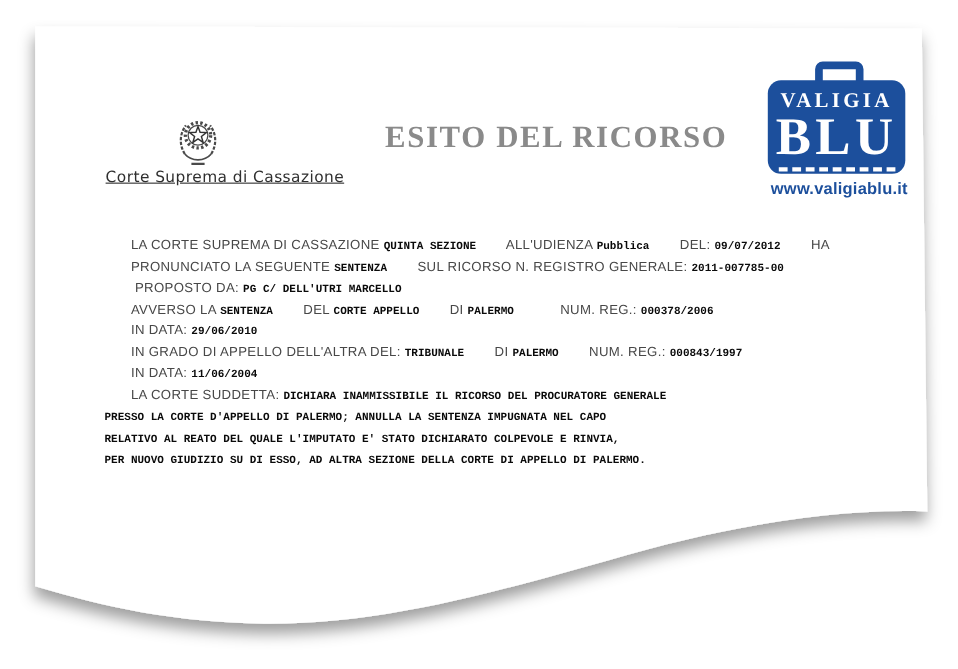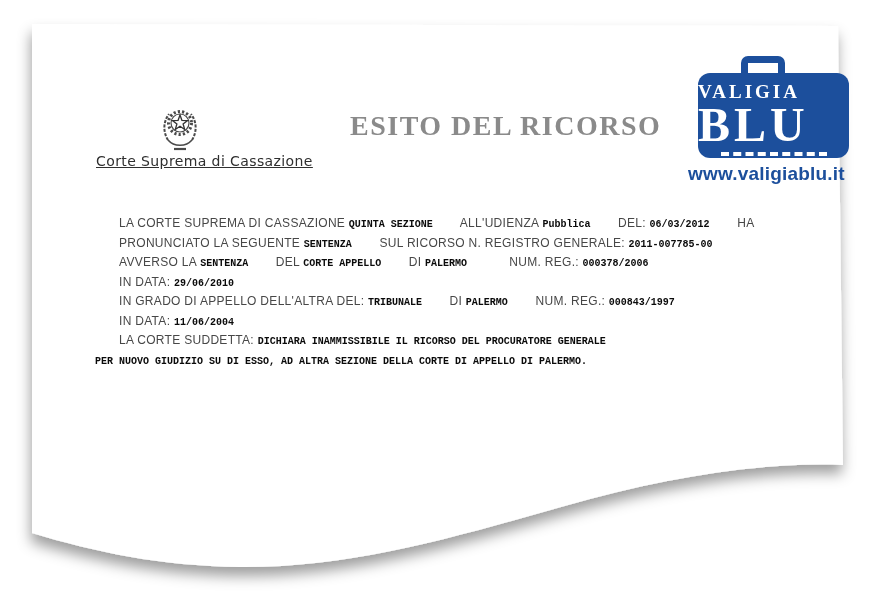--- a/index.html
+++ b/index.html
@@ -13,28 +13,28 @@
                font-size:14px;color:#2f2f2f;letter-spacing:.4px;text-decoration:underline;
                white-space:nowrap;}
   .doc-title{position:absolute;left:350px;top:110px;width:320px;text-align:left;
              font-family:"Liberation Serif",serif;font-weight:bold;font-size:28px;
              letter-spacing:1.5px;color:var(--title-gray,#8a8a8a);white-space:nowrap;}
 
   
   .logo{position:absolute;left:688px;top:52px;width:150px;height:132px;}
   .logo-handle{position:absolute;left:53px;top:4px;width:30px;height:24px;
                border:7px solid var(--blue,#1c4f9c);border-radius:7px;background:#fff;}
-  .logo-case{position:absolute;left:10px;top:21px;width:151px;height:85px;
-             background:var(--blue,#1c4f9c);border-radius:12px;text-align:left;
+  .logo-case{position:absolute;left:10px;top:21px;width:125px;height:85px;
+             background:var(--blue,#1c4f9c);border-radius:12px;text-align:center;
              color:#fff;font-family:"Liberation Serif",serif;font-weight:bold;}
   .logo-line1{margin-top:9px;font-size:19px;letter-spacing:3px;line-height:1;}
   .logo-line2{font-size:48px;letter-spacing:4px;line-height:1;margin-top:0px;}
   .logo-dash{width:106px;margin:3px auto 0;border-top:4px dashed #fff;}
   .logo-url{position:absolute;left:0px;top:111px;width:150px;text-align:center;
-            font-size:19px;font-weight:bold;color:var(--blue,#1c4f9c);letter-spacing:.2px;}
+            font-size:15px;font-weight:bold;color:var(--blue,#1c4f9c);letter-spacing:.2px;}
 
   
   .body-text{position:absolute;left:95px;top:212px;width:710px;}
   .line{white-space:pre;line-height:19.5px;height:19.5px;}
   .seg-n{font-family:"Liberation Sans",sans-serif;font-size:12px;color:var(--text-normal,#474747);
          letter-spacing:.3px;margin-left:24px;}
   .seg-b{font-family:Liberation Mono, monospace;font-size:10px;font-weight:bold;
          color:var(--text-bold,#0a0a0a);}
 </style>
 </head>
@@ -76,24 +76,27 @@
       <div class="logo-handle"></div>
       <div class="logo-case">
         <div class="logo-line1">VALIGIA</div>
         <div class="logo-line2">BLU</div>
         <div class="logo-dash"></div>
       </div>
       <div class="logo-url">www.valigiablu.it</div>
     </div>
 
     <div class="body-text" id="body-lines">
-        <div class="line"><span class="seg-n">LA CORTE SUPREMA DI CASSAZIONE </span><span class="seg-b">QUINTA SEZIONE</span><span class="seg-n"> ALL'UDIENZA </span><span class="seg-b">Pubblica</span><span class="seg-n"> DEL: </span><span class="seg-b">06/03/2012</span><span class="seg-n"> HA</span></div>
+        <div class="line"><span class="seg-n">LA CORTE SUPREMA DI CASSAZIONE </span><span class="seg-b">QUINTA SEZIONE</span><span class="seg-n"> ALL'UDIENZA </span><span class="seg-b">Pubblica</span><span class="seg-n"> DEL: </span><span class="seg-b">09/07/2012</span><span class="seg-n"> HA</span></div>
         <div class="line"><span class="seg-n">PRONUNCIATO LA SEGUENTE </span><span class="seg-b">SENTENZA</span><span class="seg-n"> SUL RICORSO N. REGISTRO GENERALE: </span><span class="seg-b">2011-007785-00</span></div>
+        <div class="line"><span class="seg-n"> PROPOSTO DA: </span><span class="seg-b">PG C/ DELL'UTRI MARCELLO</span></div>
         <div class="line"><span class="seg-n">AVVERSO LA </span><span class="seg-b">SENTENZA</span><span class="seg-n"> DEL </span><span class="seg-b">CORTE APPELLO</span><span class="seg-n"> DI </span><span class="seg-b">PALERMO</span><span class="seg-n">     NUM. REG.: </span><span class="seg-b">000378/2006</span></div>
         <div class="line"><span class="seg-n">IN DATA: </span><span class="seg-b">29/06/2010</span></div>
         <div class="line"><span class="seg-n">IN GRADO DI APPELLO DELL'ALTRA DEL: </span><span class="seg-b">TRIBUNALE</span><span class="seg-n"> DI </span><span class="seg-b">PALERMO</span><span class="seg-n"> NUM. REG.: </span><span class="seg-b">000843/1997</span></div>
         <div class="line"><span class="seg-n">IN DATA: </span><span class="seg-b">11/06/2004</span></div>
         <div class="line"><span class="seg-n">LA CORTE SUDDETTA: </span><span class="seg-b">DICHIARA INAMMISSIBILE IL RICORSO DEL PROCURATORE GENERALE</span></div>
+        <div class="line"><span class="seg-b">PRESSO LA CORTE D'APPELLO DI PALERMO; ANNULLA LA SENTENZA IMPUGNATA NEL CAPO</span></div>
+        <div class="line"><span class="seg-b">RELATIVO AL REATO DEL QUALE L'IMPUTATO E' STATO DICHIARATO COLPEVOLE E RINVIA,</span></div>
         <div class="line"><span class="seg-b">PER NUOVO GIUDIZIO SU DI ESSO, AD ALTRA SEZIONE DELLA CORTE DI APPELLO DI PALERMO.</span></div>
       </div>
 
   </div>
 </div>
 
 </body></html>

